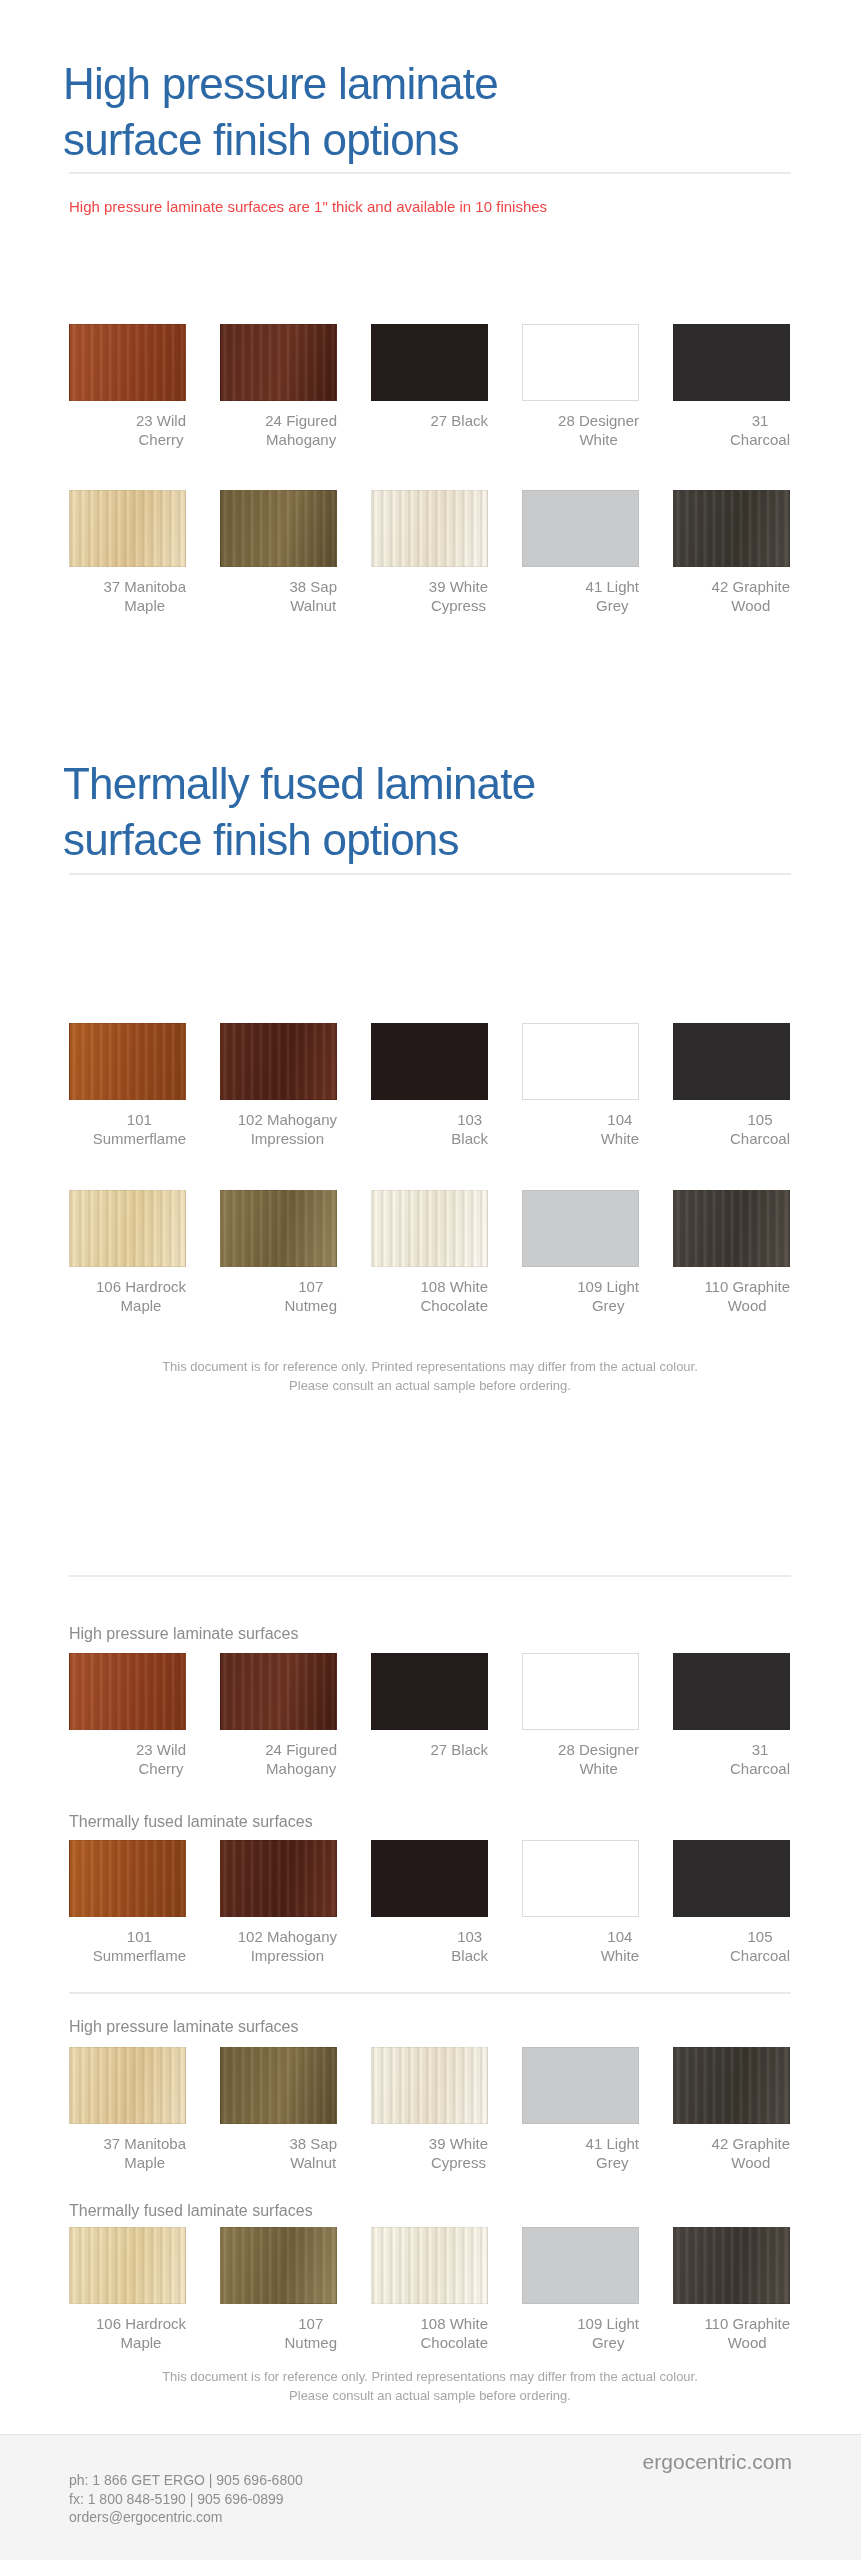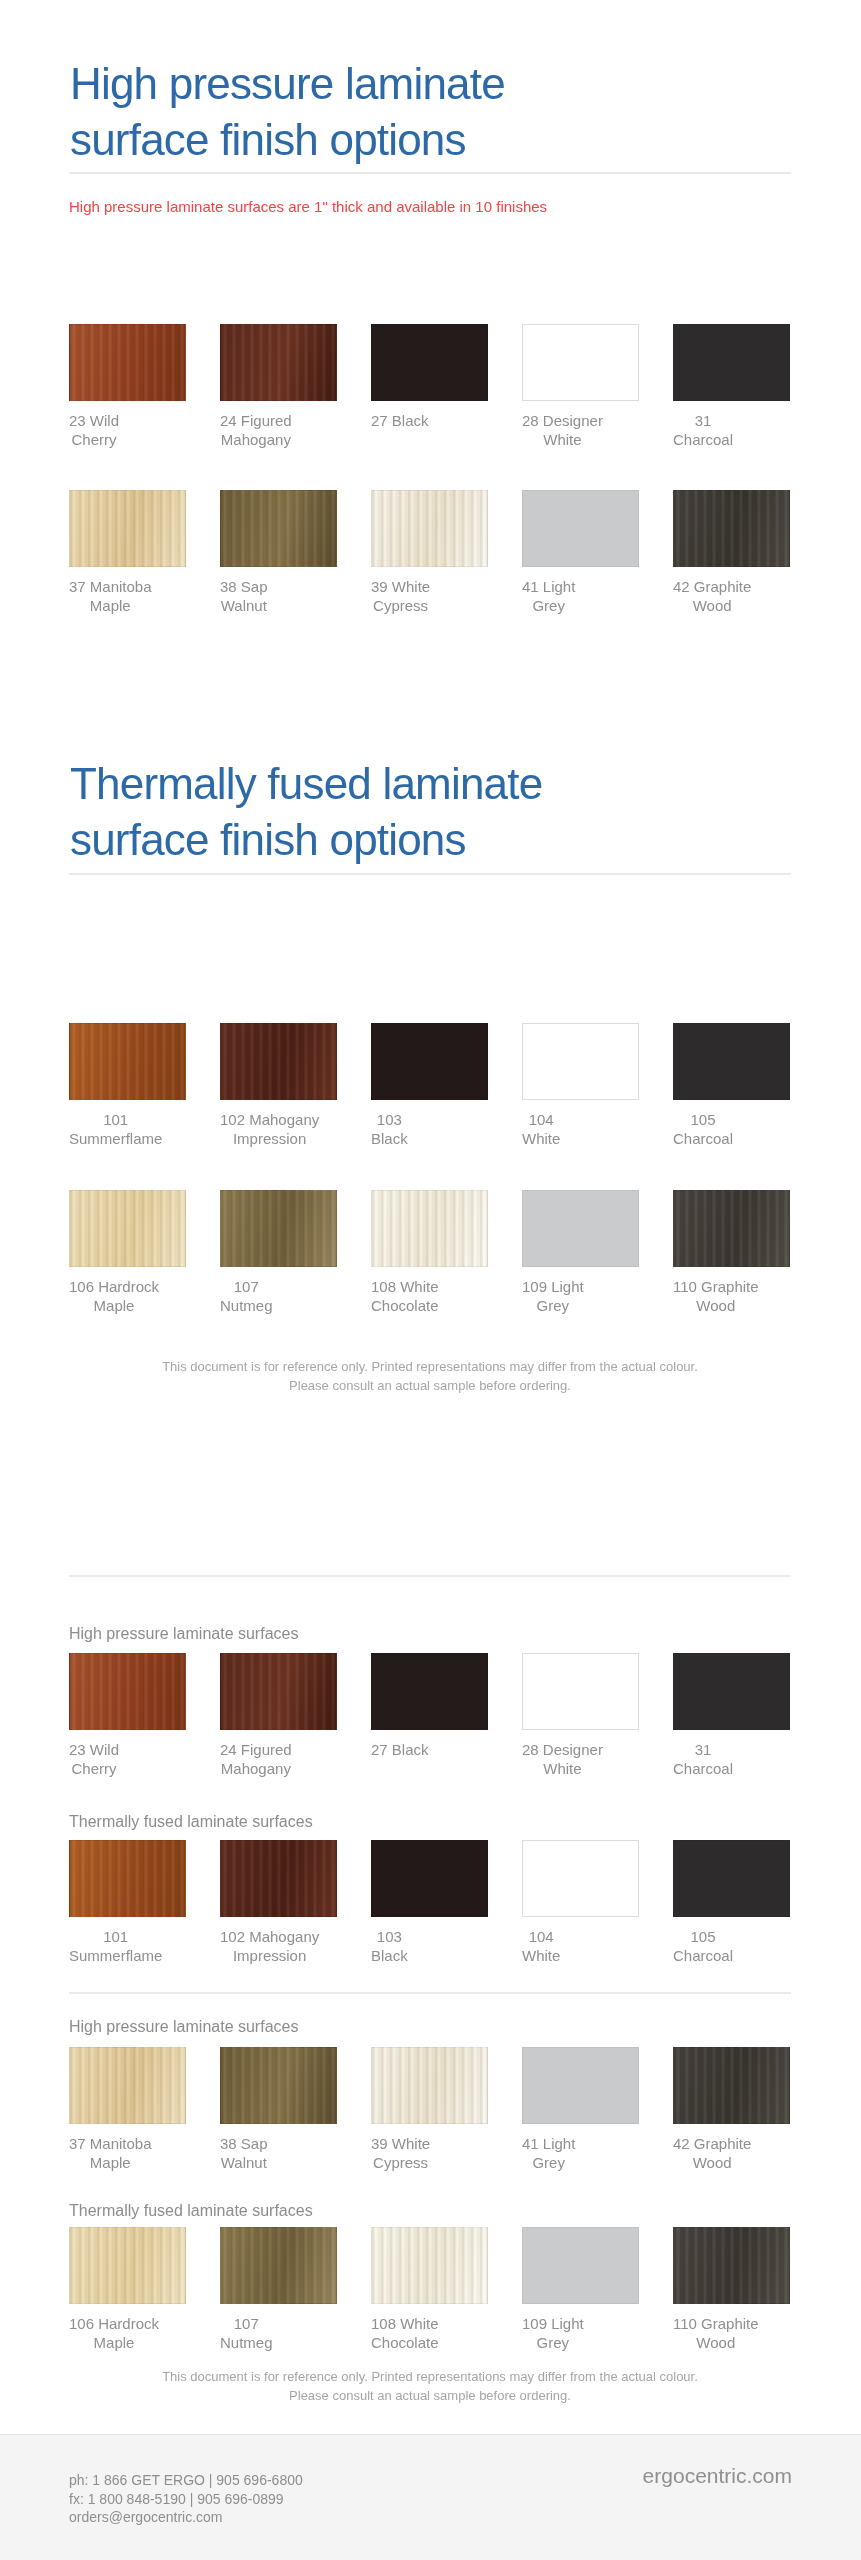--- a/index.html
+++ b/index.html
@@ -4,39 +4,39 @@
 <style>
   * { margin:0; padding:0; box-sizing:border-box; }
   html,body { background:#ffffff; }
   body { font-family:"Liberation Sans", sans-serif; }
   .page {
     position:relative; width:861px; height:2560px;
     background:#ffffff; overflow:hidden; margin:0 auto;
   }
   .abs { position:absolute; }
   .sec-title {
-    left:70px; width:722px;
+    left:63px; width:722px;
     font-size:44px; line-height:56px; font-weight:400;
     letter-spacing:-0.8px; color:#2c69a6; white-space:pre-line;
   }
   .rule {
     left:69px; width:722px; height:2px; background:#eaeaea; border:none;
   }
   .subtitle {
     left:69px; width:722px; font-size:15px; line-height:20px;
     color:#ef4444; white-space:pre-line;
   }
   .group-label {
     left:69px; width:722px; font-size:16px; line-height:20px;
     color:#8c8c8c; white-space:pre-line;
   }
   .swatch-row {
     left:69px; width:722px; display:flex; gap:34px;
   }
-  .swatch-cell { width:117px; display:flex; flex-direction:column; align-items:flex-start; }
+  .swatch-cell { width:117px; display:flex; flex-direction:column; align-items:flex-end; }
   .swatch-chip { width:117px; height:77px; border:1px solid rgba(0,0,0,0.05); }
   .swatch-label {
     margin-top:10px; font-size:15px; line-height:19px; text-align:center;
     color:#8f8f8f; white-space:pre-line;
   }
   .disclaimer {
     left:69px; width:722px; font-size:13px; line-height:19px;
     color:#a6a6a6; white-space:pre-line;text-align:center;
   }
   .footer {
@@ -45,21 +45,21 @@
   }
   .contact {
     position:absolute; left:69px; top:36px;
     font-size:14px; line-height:18.5px; color:#8e8e8e; white-space:pre-line;
   }
   .logo-block { position:absolute; right:69px; top:14px; text-align:right; }
   .logo-text {
     font-size:42px; line-height:46px; color:#1f4e94; letter-spacing:-0.5px;
   }
   .logo-mark { font-size:11px; vertical-align:18px; color:#1f4e94; }
-  .website { font-size:21px; line-height:24px; color:#8f8f8f; margin-top:15px; }
+  .website { font-size:21px; line-height:24px; color:#8f8f8f; margin-top:1px; }
 </style>
 </head>
 <body>
 
 <main class="page">
 
   <h1 class="abs sec-title" style="top:56px">High pressure laminate
 surface finish options</h1>
   <div class="abs rule" style="top:172px"></div>
   <p class="abs subtitle" style="top:197px">High pressure laminate surfaces are 1" thick and available in 10 finishes</p>

